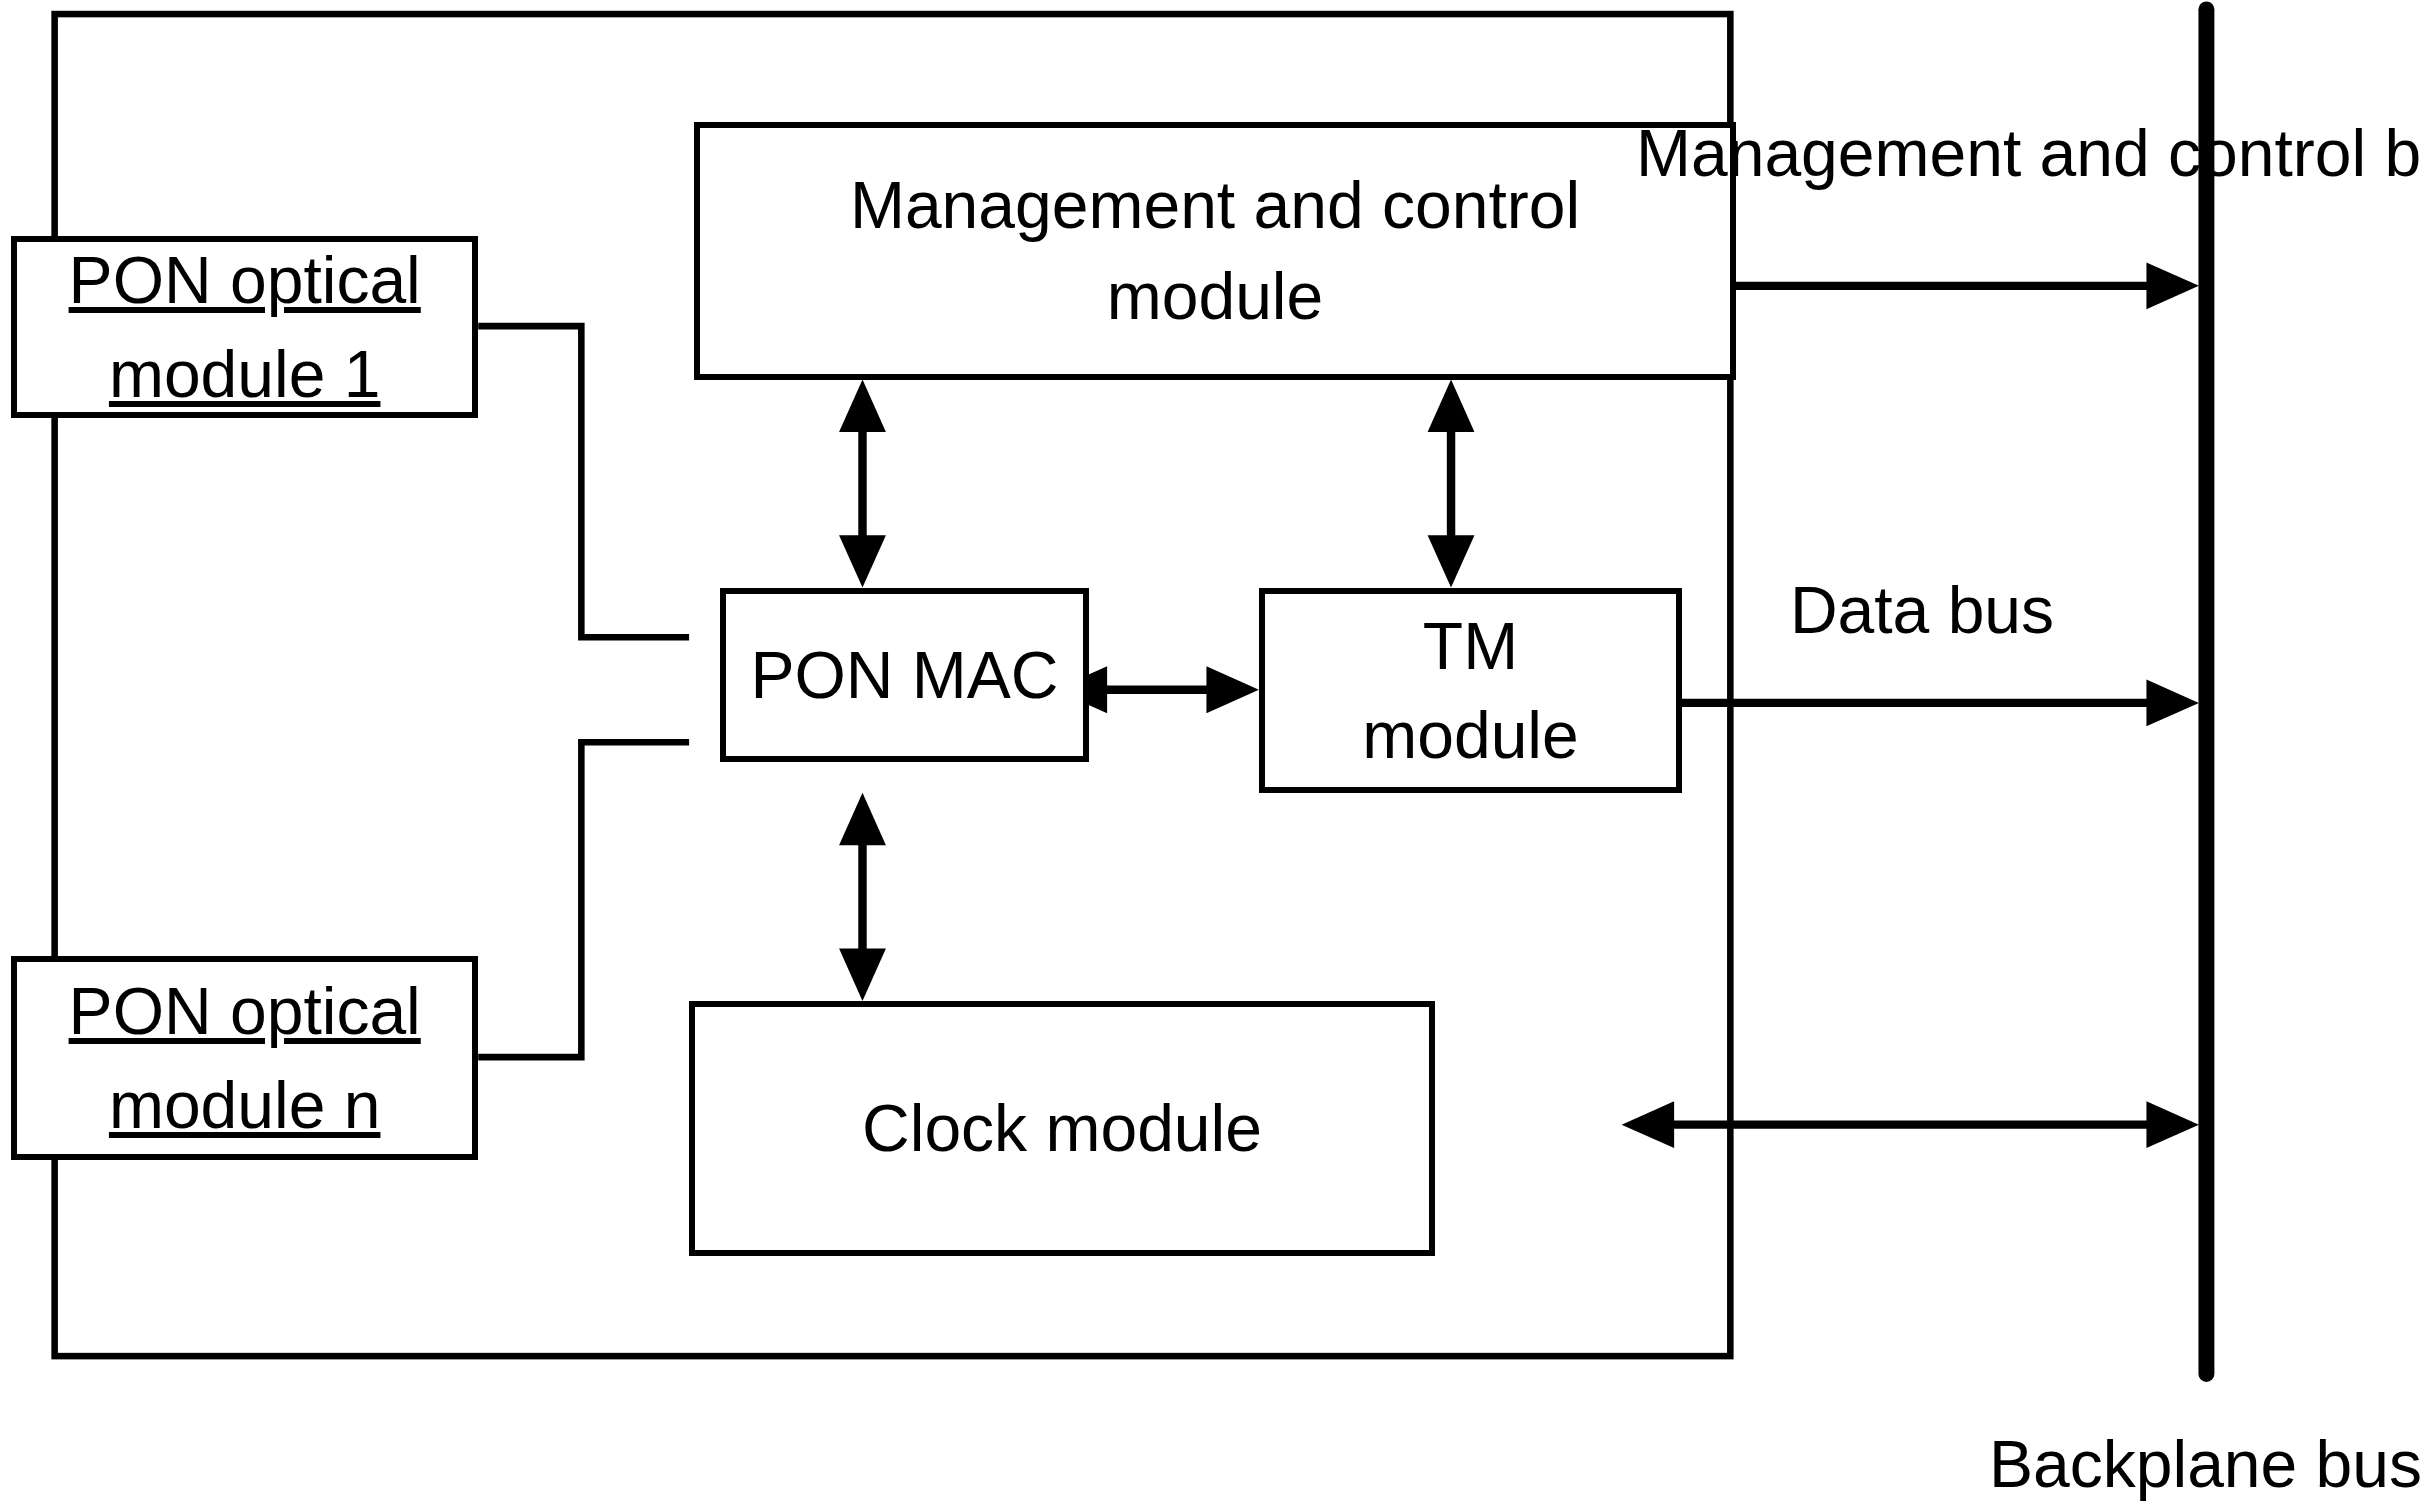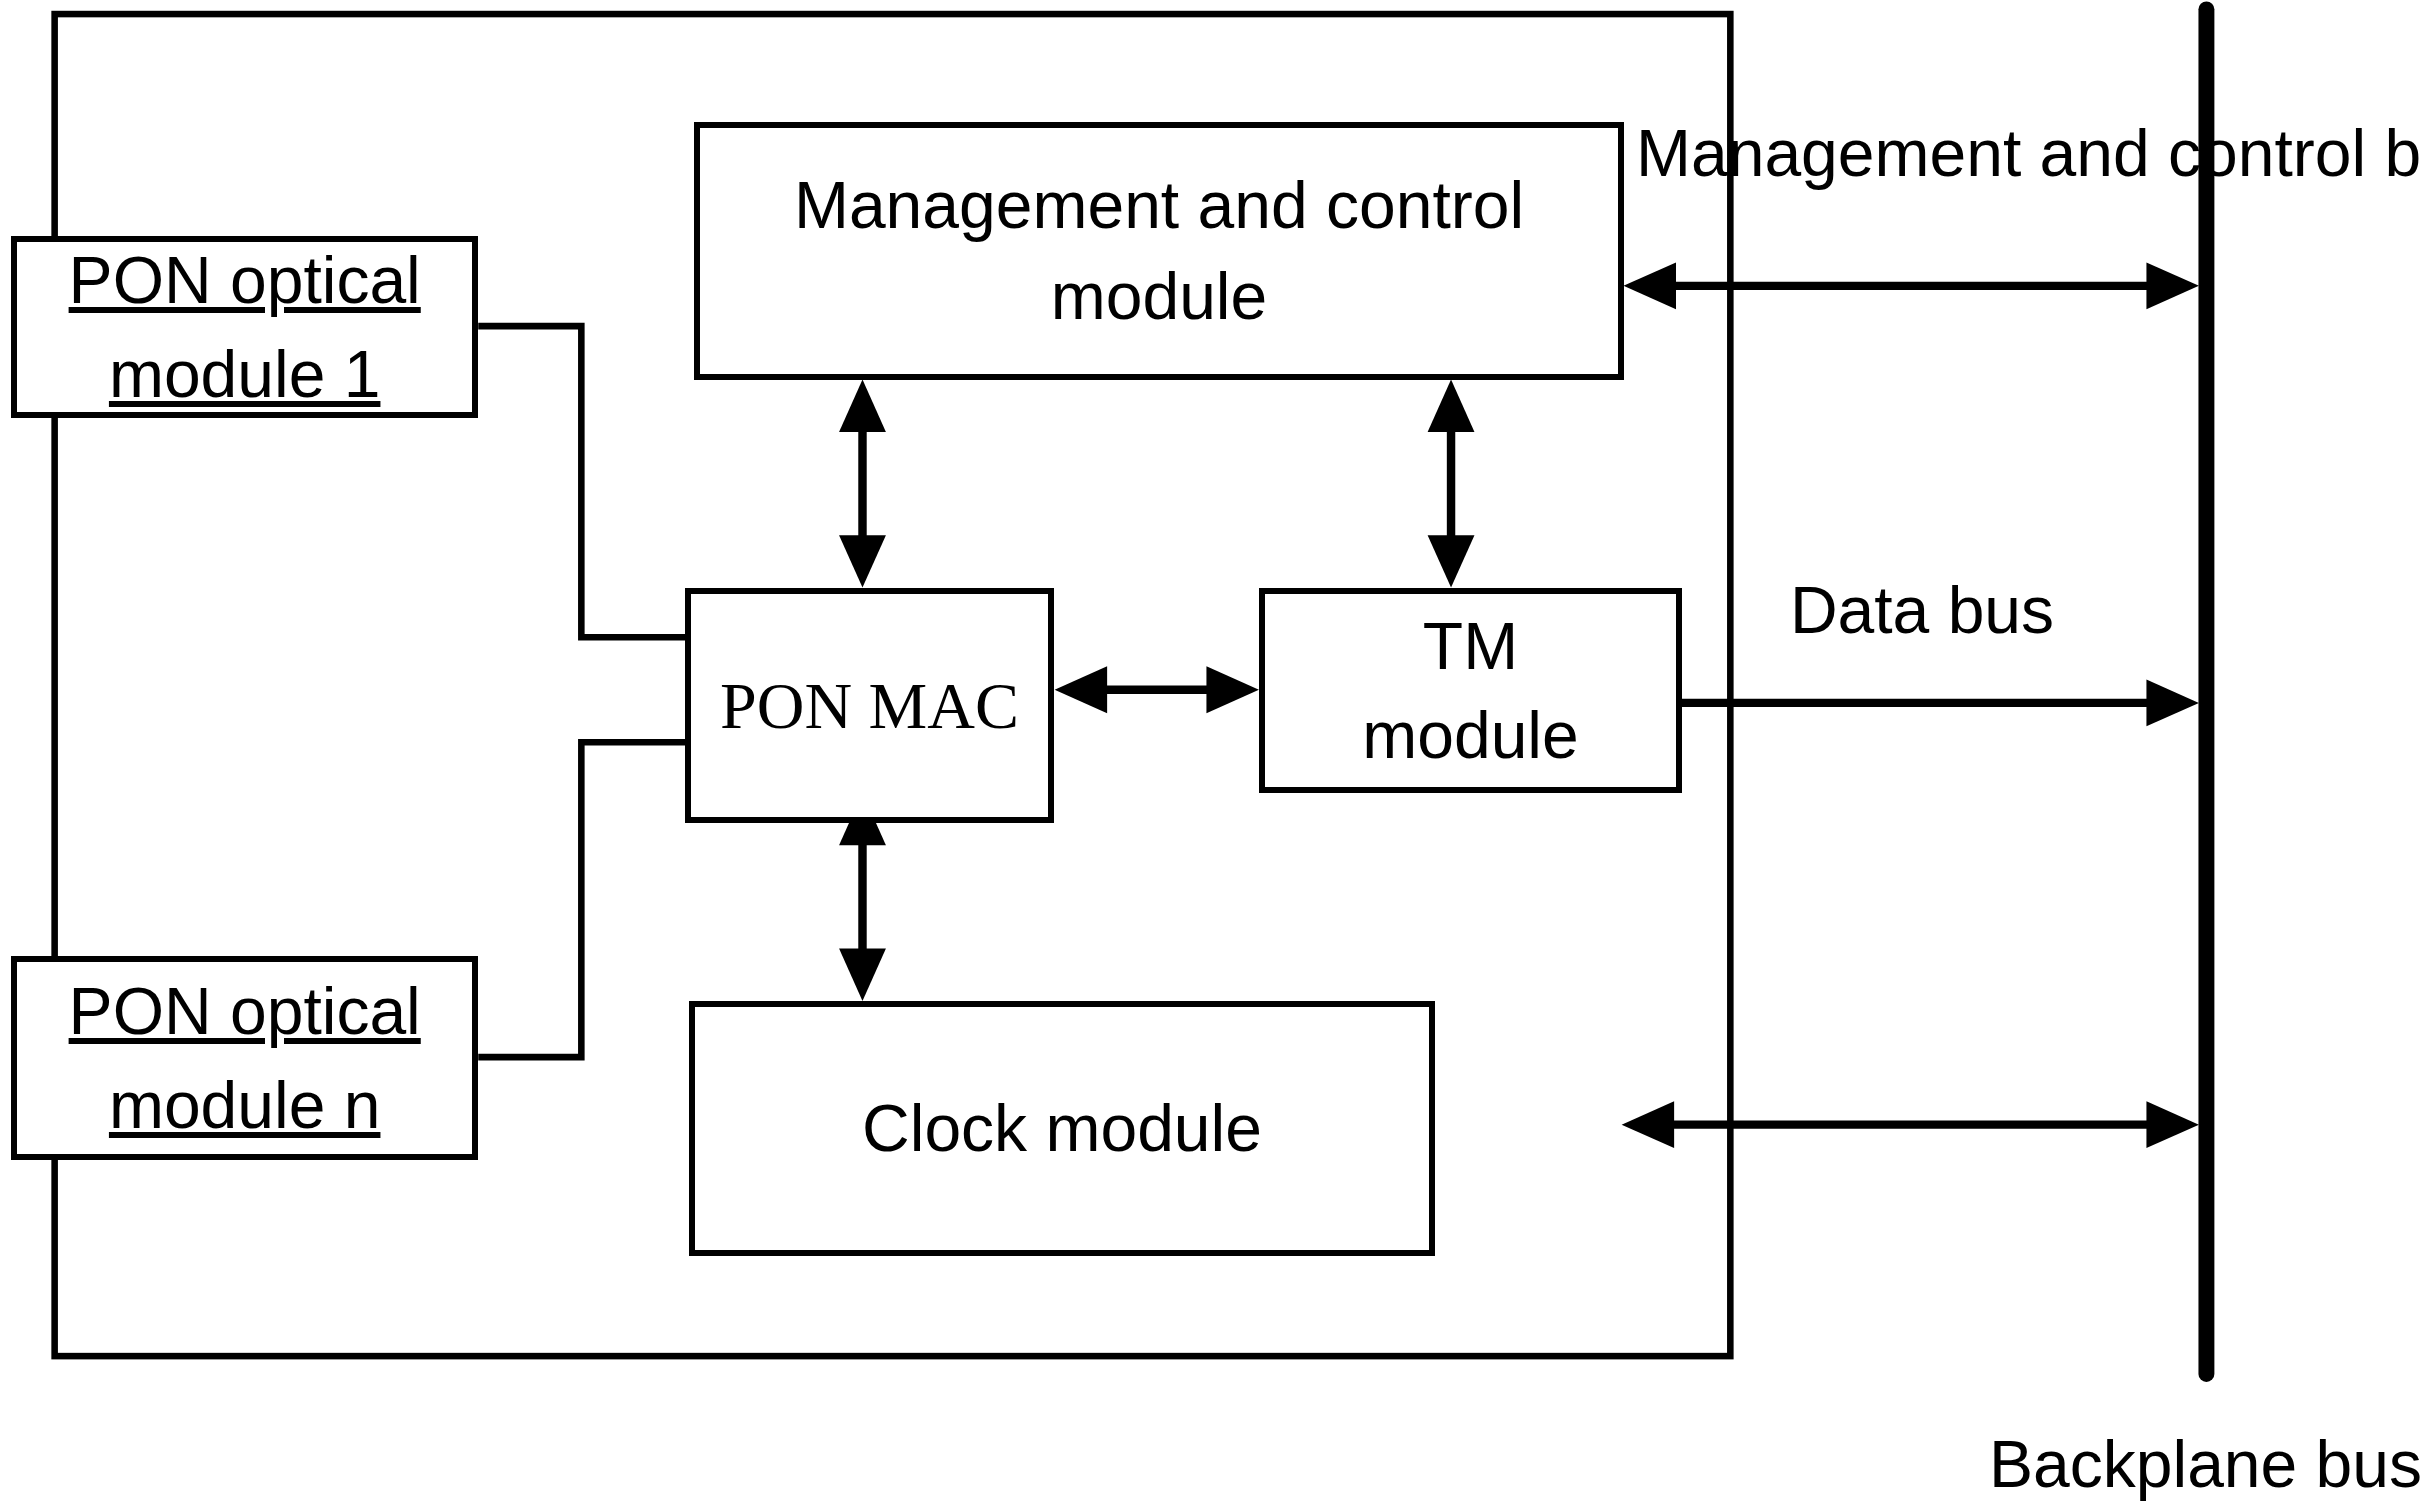--- a/index.html
+++ b/index.html
@@ -36,22 +36,22 @@
     font-size: 66px;
     line-height: 89px;
     color: #000000;
     white-space: nowrap;
   }
   .box span { display: block; }
   #box-pon-optical-1, #box-pon-optical-n { line-height: 94px; text-decoration: underline; }
   #box-management { line-height: 91px; }
   #box-pon-optical-1 { left: 11.2px;  top: 236px;  width: 467px; height: 182px; }
   #box-pon-optical-n { left: 11.2px;  top: 956px; width: 467px; height: 204px; }
-  #box-management    { left: 694px; top: 122px;  width: 930px; height: 258px; }
-  #box-pon-mac       { left: 685px; top: 588px;  width: 369px; height: 235px; font-family: Liberation Serif, serif; }
+  #box-management    { left: 694px; top: 122px;  width: 1042px; height: 258px; }
+  #box-pon-mac       { left: 720px; top: 588px;  width: 369px; height: 174px; }
   #box-tm            { left: 1259px;top: 588px;  width: 423px; height: 205px; }
   #box-clock         { left: 689px; top: 1001px; width: 746px; height: 255px; }
   .bus-label {
     position: absolute;
     left: 1636px;
     width: 572px;
     font-size: 66px;
     line-height: 88px;
     text-align: center;
     white-space: nowrap;

